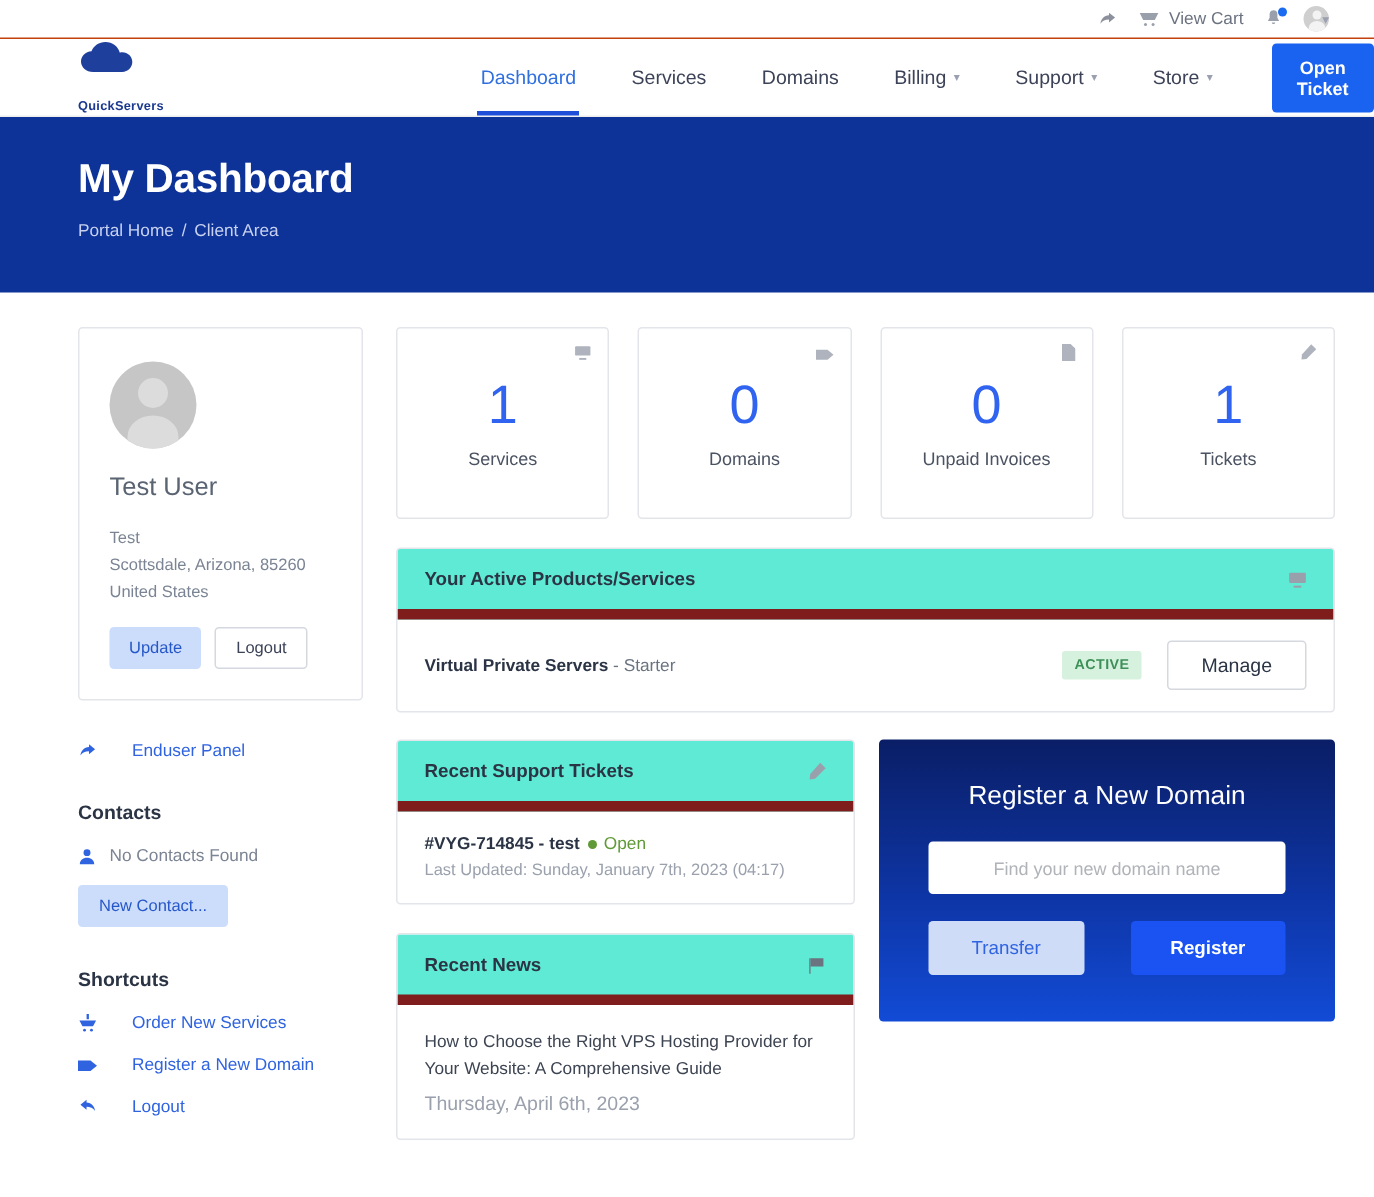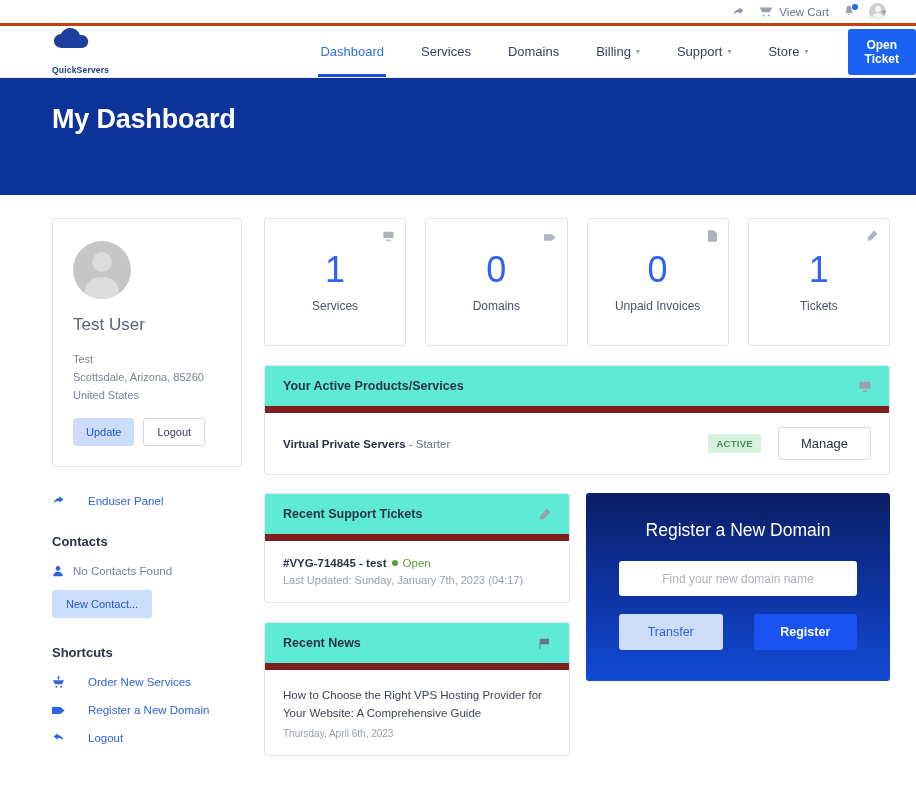--- a/index.html
+++ b/index.html
@@ -7,21 +7,21 @@
     width: 916px; height: 798px;
     font-family: "Liberation Sans", sans-serif;
     background: #ffffff;
     overflow: hidden;
   }
   body { position: relative; }
 
   
   .topbar {
     height: 26px;
-    border-bottom: 3px solid #c2410c;
+    border-bottom: 1px solid #c2410c;
     display: flex;
     align-items: center;
     justify-content: flex-end;
     padding-right: 30px;
     background: #fff;
   }
   .topbar-group {
     display: flex;
     align-items: center;
     gap: 14px;
@@ -336,21 +336,21 @@
   .ticket-status { color: #5f9a37; }
   .ticket-sub { font-size: 11px; color: #9aa1ad; }
 
   .news-title {
     font-size: 11.5px;
     color: #3d4452;
     line-height: 1.6;
     cursor: pointer;
     margin-bottom: 5px;
   }
-  .news-date { font-size: 10px; color: #9aa1ad; }
+  .news-date { font-size: 13px; color: #9aa1ad; }
 
   
   .domain-panel {
     background: linear-gradient(180deg, #0a1e66 0%, #0e36a8 58%, #124bd6 100%);
     border-radius: 3px;
     padding: 27px 33px 31px 33px;
     text-align: center;
   }
   .domain-title {
     color: #fff;
@@ -459,20 +459,25 @@
     <div class="nav-link">
       <span>Store</span>
       <span class="nav-caret">▾</span>
     </div>
     <button class="btn-openticket">Open Ticket</button>
   </div>
 </div>
 
 <div class="hero">
   <h1>My Dashboard</h1>
+  <div class="crumbs">
+    <a>Portal Home</a>
+    <span class="crumb-sep">/</span>
+    <a>Client Area</a>
+  </div>
 </div>
 
 <div class="content">
 
   <div class="col-left">
 
     <div class="card profile-card">
       <div class="avatar-lg"></div>
       <div class="profile-name">Test User</div>
       <div class="profile-meta">

